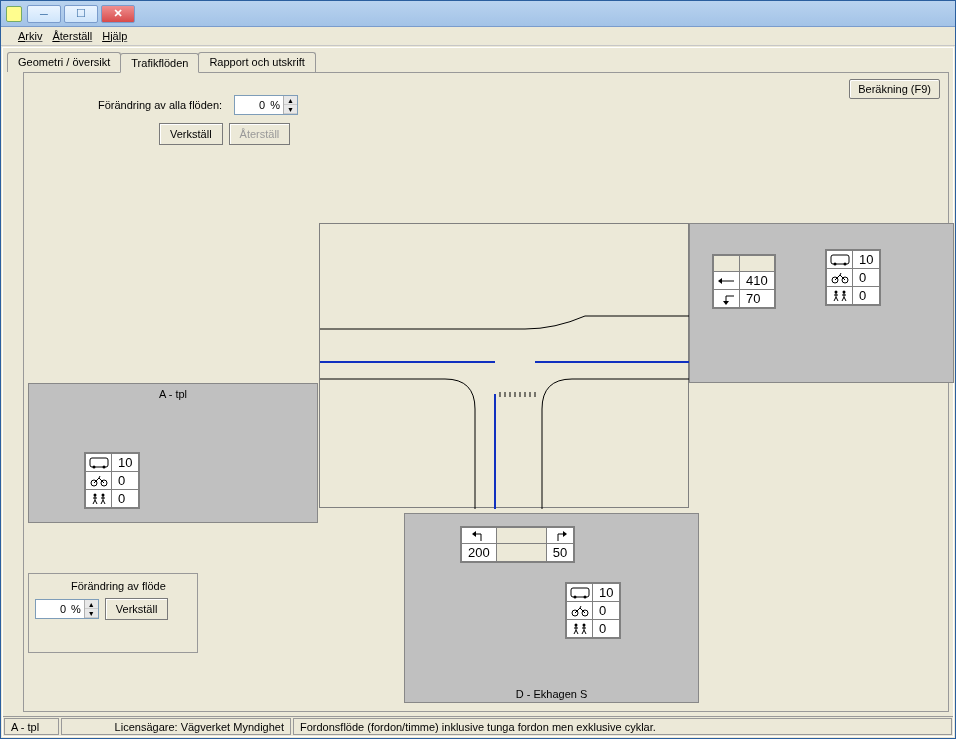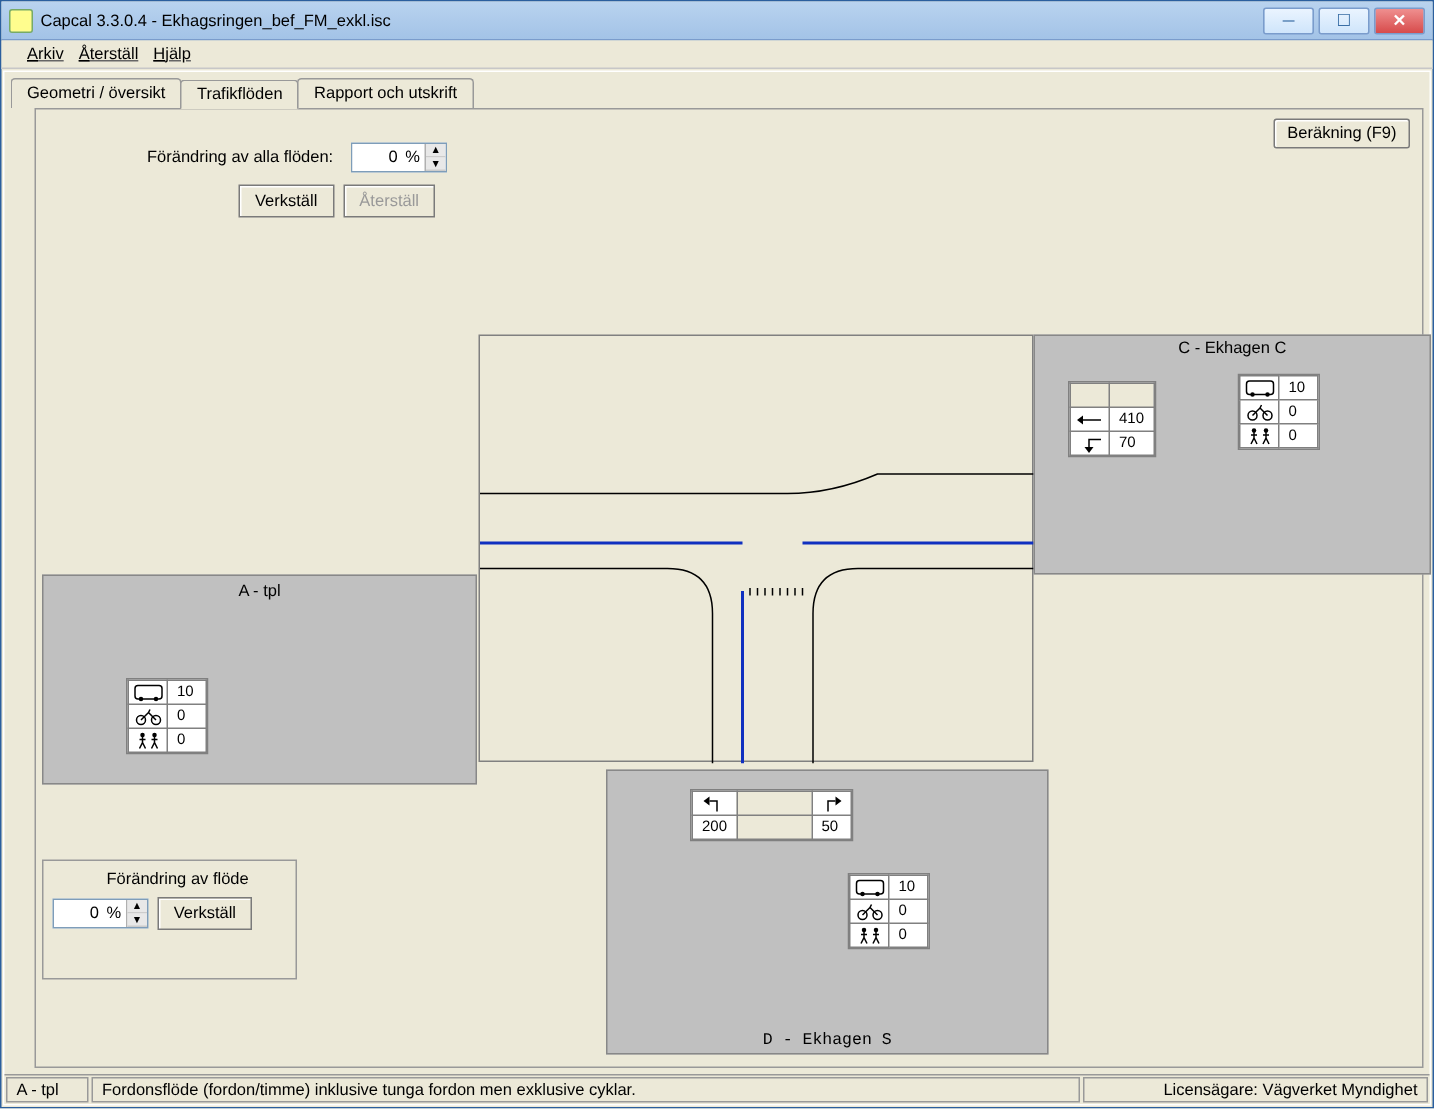--- a/index.html
+++ b/index.html
@@ -43,26 +43,26 @@
 .btn.disabled { color:#999; }
 .rowbtns { position:absolute; left:135px; top:50px; display:flex; gap:6px; }
 
 
 .panel { position:absolute; background:#c0c0c0; border:1px solid #888; }
 .panel.A { left:4px; top:310px; width:290px; height:140px; }
 .panel.C { left:665px; top:150px; width:265px; height:160px; }
 .panel.D { left:380px; top:440px; width:295px; height:190px; }
 .panel .ptitle { position:absolute; top:2px; width:100%; text-align:center; }
 .panel.A .ptitle { top:4px; }
-.panel.D .ptitle { bottom:2px; top:auto;font-family:Liberation Mono, monospace; }
+.panel.D .ptitle { bottom:2px; top:auto; }
 
 
 .tbl { position:absolute; background:#fff; border:1px solid #808080; }
 .tbl table { border-collapse:collapse; }
-.tbl td { border:1px solid #808080; padding:1px 6px; min-width:26px; height:16px; text-align:left; font-size:10px; }
+.tbl td { border:1px solid #808080; padding:1px 6px; min-width:26px; height:16px; text-align:left; font-size:13px; }
 .tbl td.ico { width:26px; text-align:center; padding:0; }
 .tbl td.blank { background:#ece9d8; min-width:18px;}
 .iconcell svg, .iconcell span { display:block; margin:auto; }
 
 
 .panel.A .tbl.icons { left:55px; top:68px; }
 .panel.A .tbl.flows { left:155px; top:68px; }
 
 
 .panel.C .tbl.flows { left:22px; top:30px; }
@@ -87,21 +87,20 @@
 .statusbar .cell.mid { flex:1; }
 .statusbar .cell.last { width:230px; justify-content:flex-end; }
 
 </style>
 </head>
 <body>
 
 <div class="window">
   <div class="titlebar">
     <div class="icon"></div>
-    <div class="title">Capcal 3.3.0.4 - Ekhagsringen_bef_FM_exkl.isc</div>
     <div class="winbtns">
       <div class="winbtn min">
           <span>─</span>
         </div>
       <div class="winbtn max">
           <span>☐</span>
         </div>
       <div class="winbtn close">
           <span>✕</span>
         </div>
@@ -201,21 +200,20 @@
                     </svg>
                   </td>
                   <td>0</td>
                 </tr>
           </tbody>
             </table>
         </div>
       </div>
 
       <div class="panel C">
-        <div class="ptitle">C - Ekhagen C</div>
         <div class="tbl flows">
           <table>
             <tbody>
                 <tr>
                   <td class="blank"></td>
                   <td class="blank"></td>
                 </tr>
             <tr>
                   <td class="ico iconcell">
                     <svg width="18" height="10">
@@ -355,18 +353,18 @@
               </div>
           </div>
           <button class="btn">Verkställ</button>
         </div>
       </div>
 
     </div>
 
     <div class="statusbar">
       <div class="cell first">A - tpl</div>
+      <div class="cell last">Licensägare: Vägverket Myndighet</div>
       <div class="cell mid">Fordonsflöde (fordon/timme) inklusive tunga fordon men exklusive cyklar.</div>
-      <div class="cell last">Licensägare: Vägverket Myndighet</div>
     </div>
 
   </div>
 </div>
 
 </body></html>

